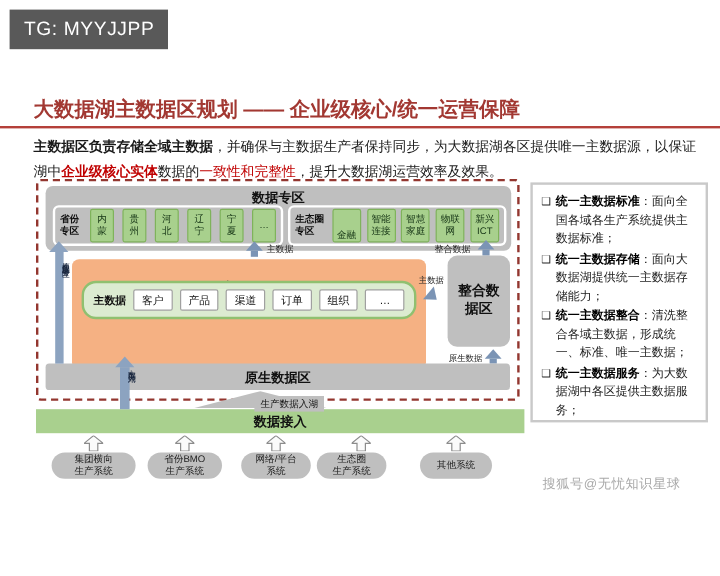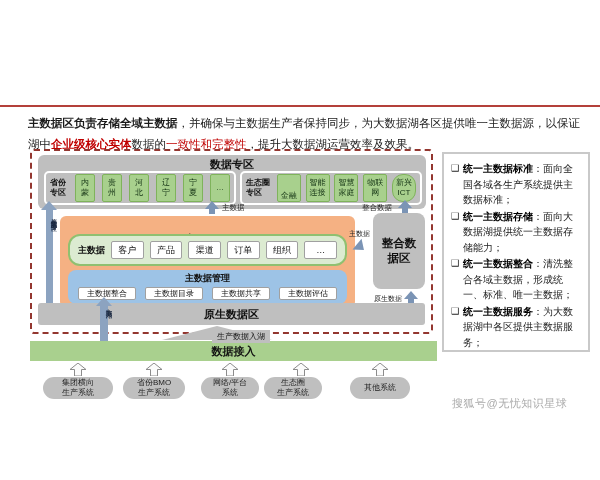--- a/index.html
+++ b/index.html
@@ -83,21 +83,25 @@
 
   .watermark { position:absolute; left:452px; top:396px; font-size:11px; color:#A9A9A9; letter-spacing:.5px; }
   .footer { position:absolute; left:378px; top:438px; width:219px; height:34px; background:#58595B; color:#fff;
             font-size:18px; display:flex; align-items:center; justify-content:center; letter-spacing:.5px; }
 </style>
 </head>
 <body>
 
 <div class="page">
 
-
+  <div class="banner">
+    <span>TG: MYYJJPP</span>
+  </div>
+
+  <div class="title">大数据湖主数据区规划 —— 企业级核心/统一运营保障</div>
   <div class="rule"></div>
 
   <div class="intro">
     <b>主数据区负责存储全域主数据</b><span>，并确保与主数据生产者保持同步，为大数据湖各区提供唯一主数据源，以保证湖中</span><span class="redb">企业级核心实体</span><span>数据的</span><span class="red">一致性和完整性</span><span>，提升大数据湖运营效率及效果。</span>
   </div>
 
   <div class="frame"></div>
 
   <div class="zone-gray" style="left:38px; top:155px; width:388px; height:54px;">
     <div class="ztitle" style="padding-top:2px;">数据专区</div>
@@ -140,21 +144,21 @@
         <div>连接</div>
       </div>
     <div class="gb" style="width:24px;">
         <div>智慧</div>
         <div>家庭</div>
       </div>
     <div class="gb" style="width:24px;">
         <div>物联</div>
         <div>网</div>
       </div>
-    <div class="gb" style="width:24px;border-radius:11px;">
+    <div class="gb" style="width:24px;">
         <div>新兴</div>
         <div>ICT</div>
       </div>
   </div>
 
   <div class="uarr" style="left:205px; top:201px;">
       <i class="head"></i>
       <i class="shaft" style="height:5px;"></i>
     </div>
   <div class="alabel" style="left:222px; top:203px;">主数据</div>
@@ -169,29 +173,20 @@
   </div>
   <div class="mdbox">
     <div class="mdlabel">主数据</div>
     <div class="wbox md-item">客户</div>
     <div class="wbox md-item">产品</div>
     <div class="wbox md-item">渠道</div>
     <div class="wbox md-item">订单</div>
     <div class="wbox md-item">组织</div>
     <div class="wbox md-item">…</div>
   </div>
-  <div class="mgbox">
-    <div class="mgtitle">主数据管理</div>
-    <div class="mgrow">
-      <div class="wbox mg-item">主数据整合</div>
-      <div class="wbox mg-item">主数据目录</div>
-      <div class="wbox mg-item">主数据共享</div>
-      <div class="wbox mg-item">主数据评估</div>
-    </div>
-  </div>
 
   <div class="alabel" style="left:349px; top:229px; font-size:7px;">主数据</div>
   <div class="dr-arrow" style="left:356px; top:240px;"></div>
 
   <div class="integrated">整合数据区</div>
 
   <div class="alabel" style="left:374px; top:294px; font-size:7px;">原生数据</div>
   <div class="uarr" style="left:404px; top:291px;">
       <i class="head"></i>
       <i class="shaft" style="height:4px;"></i>

